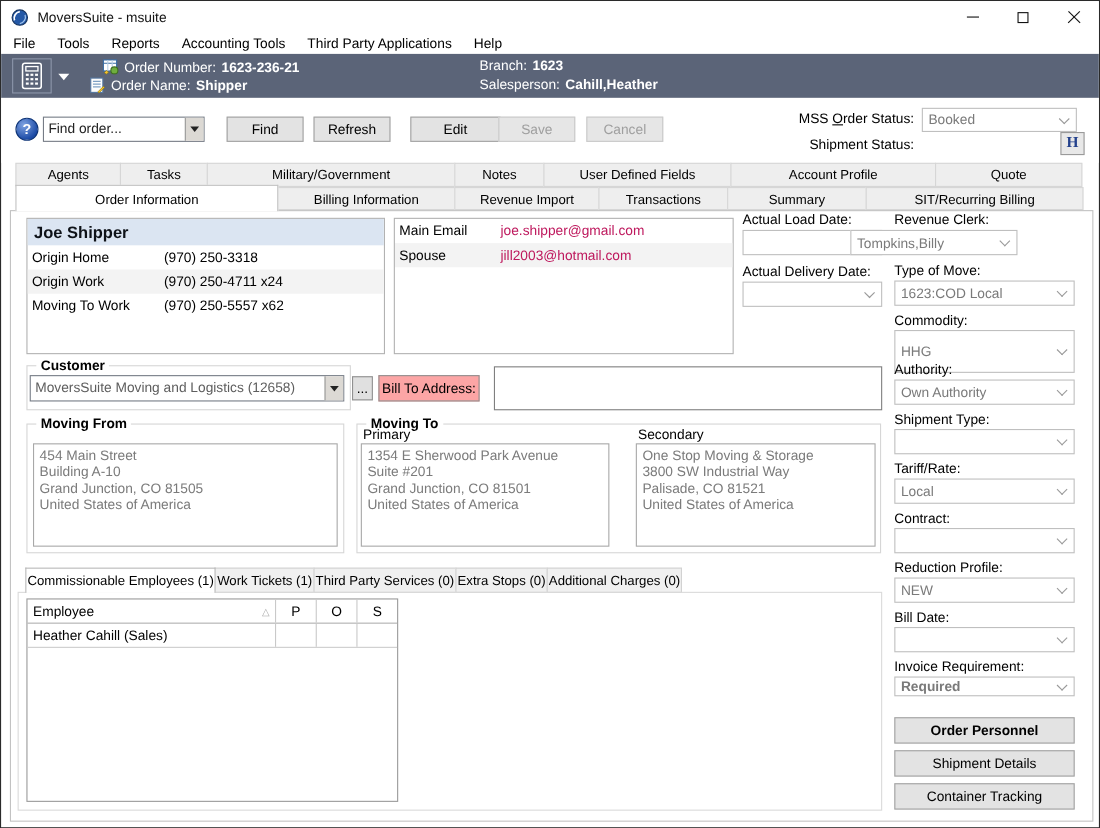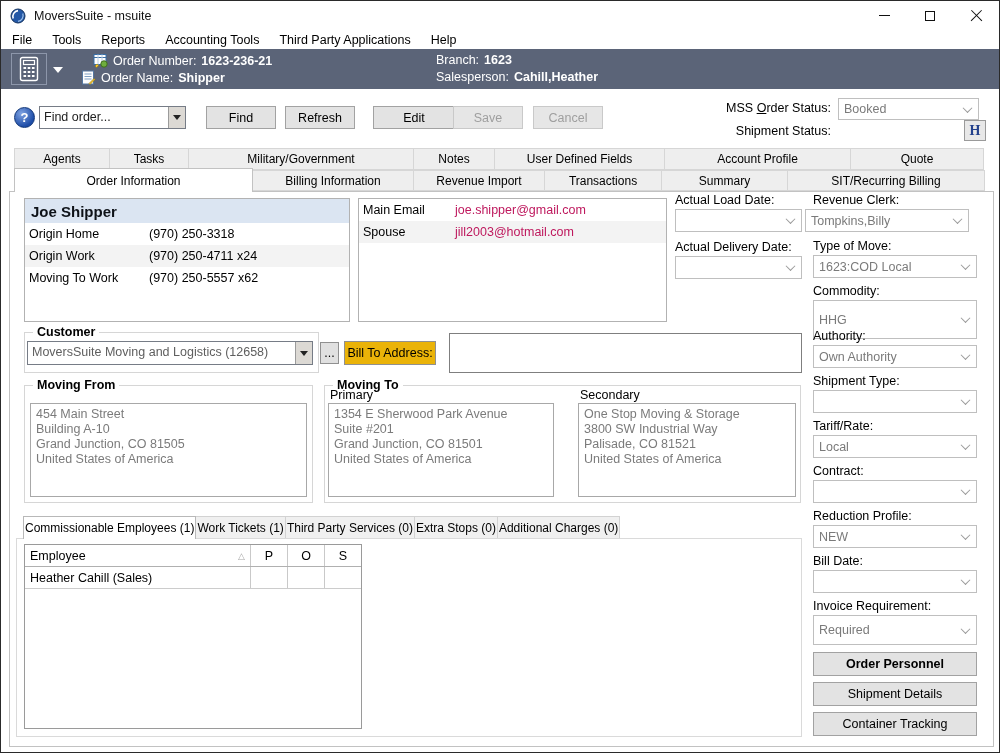--- a/index.html
+++ b/index.html
@@ -281,21 +281,21 @@
       <span class="cf-value"></span>
         <span class="chev"></span>
     </div>
     <span class="field-label" style="left:665px; top:48px;">Actual Delivery Date:</span>
     <div class="combo-flat abs" style="left:665px; top:64px; width:127px; height:23px;">
       <span class="cf-value"></span>
         <span class="chev"></span>
     </div>
 
     <span class="field-label" style="left:803px; top:1px;">Revenue Clerk:</span>
-    <div class="combo-flat abs" style="left:795px; top:17px; width:164px; height:23px;">
+    <div class="combo-flat abs" style="left:763px; top:17px; width:152px; height:23px;">
         <span class="cf-value">Tompkins,Billy</span>
         <span class="chev"></span>
       </div>
     <span class="field-label" style="left:803px; top:47px;">Type of Move:</span>
     <div class="combo-flat abs" style="left:803px; top:63px; width:164px; height:23px;">
         <span class="cf-value">1623:COD Local</span>
         <span class="chev"></span>
       </div>
     <span class="field-label" style="left:803px; top:92px;">Commodity:</span>
     <div class="combo-flat abs" style="left:803px; top:108px; width:164px; height:39px;">
@@ -326,40 +326,40 @@
     <div class="combo-flat abs" style="left:803px; top:333px; width:164px; height:23px;">
         <span class="cf-value">NEW</span>
         <span class="chev"></span>
       </div>
     <span class="field-label" style="left:803px; top:362px;">Bill Date:</span>
     <div class="combo-flat abs" style="left:803px; top:378px; width:164px; height:23px;">
         <span class="cf-value"></span>
         <span class="chev"></span>
       </div>
     <span class="field-label" style="left:803px; top:407px;">Invoice Requirement:</span>
-    <div class="combo-flat abs" style="left:803px; top:423px; width:164px; height:30px;">
+    <div class="combo-flat abs" style="left:803px; top:423px; width:164px; height:18px;font-weight:bold;">
         <span class="cf-value">Required</span>
         <span class="chev"></span>
       </div>
 
     <div class="action-btn primary" style="left:803px; top:460px;">Order Personnel</div>
     <div class="action-btn" style="left:803px; top:490px;">Shipment Details</div>
     <div class="action-btn" style="left:803px; top:520px;">Container Tracking</div>
 
     <div class="group" style="left:14px; top:140px; width:295px; height:41px;">
       <span class="group-label">Customer</span>
     </div>
     <div class="combo-classic" style="left:17px; top:149px; width:286px; height:24px;">
       <span class="cc-value" style="color:#5e5e5e;">MoversSuite Moving and Logistics (12658)</span>
       <span class="cc-btn">
           <i class="tri-down"></i>
         </span>
     </div>
     <div class="mini-btn" style="left:310px; top:150px; width:19px; height:22px;">...</div>
-    <div class="mini-btn" style="left:334px; top:149px; width:92px; height:24px; background:#eab308;">Bill To Address:</div>
+    <div class="mini-btn" style="left:334px; top:149px; width:92px; height:24px; background:#fca5a5;">Bill To Address:</div>
     <div class="bill-box" style="left:439px; top:141px; width:353px; height:40px;"></div>
 
     <div class="group" style="left:14px; top:193px; width:289px; height:118px;">
       <span class="group-label">Moving From</span>
     </div>
     <div class="addr-box" style="left:20px; top:211px; width:277px; height:94px;">454 Main Street
 Building A-10
 Grand Junction, CO 81505
 United States of America</div>
 

